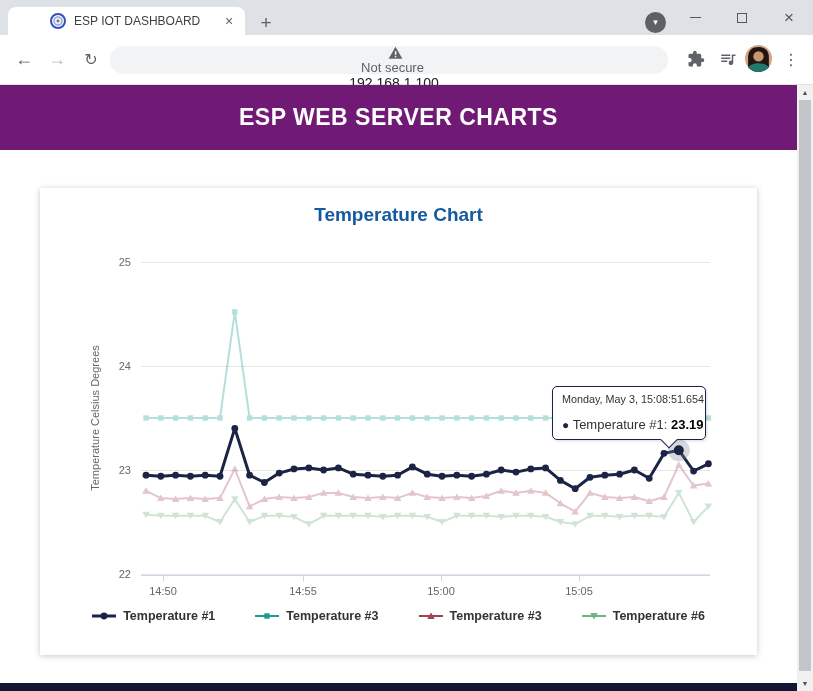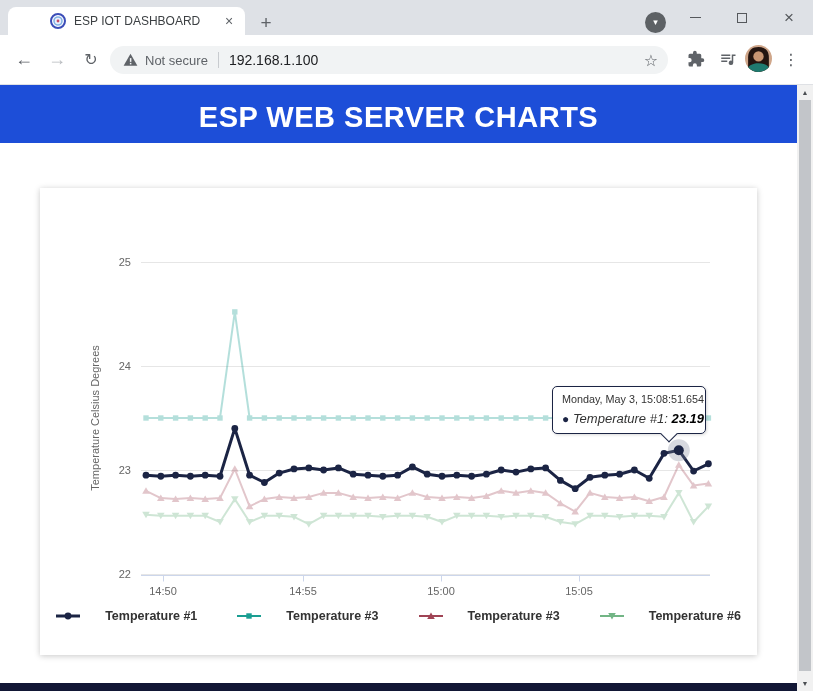--- a/index.html
+++ b/index.html
@@ -25,57 +25,57 @@
   .min-bar { width:11px; height:1.4px; background:#55585c; }
   .max-box { width:10px; height:10px; border:1.4px solid #55585c; }
 
   
   .toolbar { position:absolute; left:0; top:35px; width:813px; height:50px; background:#fff;
              border-bottom:1px solid #dfe1e5; }
   .navbtn { position:absolute; top:10px; width:28px; height:28px; display:flex; align-items:center;
             justify-content:center; font-size:18px; color:#5f6368; border-radius:50%; }
   .nav-back { left:10px; } .nav-fwd { left:43px; color:#b8bbbf; } .nav-reload { left:77px; font-size:16px; }
   .omnibox { position:absolute; left:110px; top:11px; width:558px; height:28px; background:#f1f3f4;
-             border-radius:14px; display:flex; align-items:center; }
+             border-radius:14px; display:flex; align-items:center;flex-direction:column; }
   .warn-icon { margin-left:13px; flex:0 0 auto; display:flex; }
   .sec-label { margin-left:7px; font-size:13px; color:#5f6368; white-space:nowrap; }
   .omni-div { margin-left:10px; width:1px; height:16px; background:#c8cbcf; }
   .url-text { margin-left:10px; font-size:14px; color:#202124; white-space:nowrap; }
   .omni-spacer { flex:1; }
   .star-btn { width:24px; height:24px; margin-right:5px; display:flex; align-items:center; justify-content:center;
               font-size:16px; color:#5f6368; }
   .toolbtn { position:absolute; top:10px; width:28px; height:28px; display:flex; align-items:center; justify-content:center; }
   .ext-btn { left:682px; } .medialist-btn { left:714px; }
   .avatar { position:absolute; left:745px; top:10px; width:27px; height:27px; border-radius:50%; overflow:hidden; }
   .dots-btn { left:779px; width:24px; font-size:16px; color:#5f6368; }
 
   
   .page { position:absolute; left:0; top:85px; width:797px; height:606px; background:#fff; }
-  .banner { height:58px; background:#1d4ed8; color:#fff; font-size:29px; font-weight:bold;
+  .banner { height:65px; background:#701a75; color:#fff; font-size:23px; font-weight:bold;
             text-align:center; line-height:65px; letter-spacing:0.5px; }
   .card { position:absolute; left:40px; top:103px; width:717px; height:467px; background:#fff;
           box-shadow:0 1px 6px rgba(0,0,0,0.22); }
   .chart-title { position:absolute; top:16px; width:100%; text-align:center; font-size:19px;
                  font-weight:bold; color:#155a9e; }
   .chart-svg { position:absolute; left:0; top:0; }
   .chart-svg text { font-family:"Liberation Sans","DejaVu Sans",sans-serif; }
 
   .tooltip { position:absolute; left:512px; top:198px; width:154px; background:rgba(255,255,255,0.97);
              border:1px solid #1b2444; border-radius:5px; padding:6px 9px 7px 9px;
              box-shadow:1px 1px 3px rgba(0,0,0,0.15); z-index:5; }
   .tooltip::after { content:""; position:absolute; bottom:-6.5px; right:30px; width:11px; height:11px;
              background:#fff; border-right:1px solid #1b2444; border-bottom:1px solid #1b2444;
              transform:rotate(45deg); }
   .tt-date { font-size:10.8px; color:#333; white-space:nowrap; }
-  .tt-line { margin-top:6px; font-size:13px; color:#333; white-space:nowrap;font-style:italic; }
+  .tt-line { margin-top:12px; font-size:13px; color:#333; white-space:nowrap; }
   .tt-bullet { font-size:12px; }
   .tt-value { font-weight:bold; color:#000; }
 
   .legend { position:absolute; top:421px; width:100%; display:flex; justify-content:center; gap:40px; }
-  .legend-item { display:flex; align-items:center; gap:25px; cursor:pointer; }
+  .legend-item { display:flex; align-items:center; gap:7px; cursor:pointer; }
   .legend-label { font-size:12.5px; font-weight:bold; color:#333; }
   .legend-marker { display:flex; }
 
   .bottom-strip { position:absolute; left:0; top:598px; width:797px; height:8px; background:#121735; }
 
   
   .scrollbar { position:absolute; left:797px; top:85px; width:16px; height:606px; background:#f1f1f1; }
   .sb-btn { position:absolute; left:0; width:16px; height:15px; display:flex; align-items:center;
             justify-content:center; font-size:7px; color:#4b4e52; }
   .sb-up { top:0; } .sb-down { bottom:0; }
@@ -149,20 +149,21 @@
     </div>
     <div class="toolbtn dots-btn">⋮</div>
   </div>
 
   <div class="page">
     <div class="banner">
       <span>ESP WEB SERVER CHARTS</span>
     </div>
 
     <div class="card">
+      <div class="chart-title">Temperature Chart</div>
       <svg class="chart-svg" width="717" height="467" id="chart">
           <line x1="101" x2="670" y1="74.5" y2="74.5" stroke="#e6e6e6" stroke-width="1"></line>
           <text x="91" y="78" text-anchor="end" fill="#666" font-size="11">25</text>
           <line x1="101" x2="670" y1="178.5" y2="178.5" stroke="#e6e6e6" stroke-width="1"></line>
           <text x="91" y="182" text-anchor="end" fill="#666" font-size="11">24</text>
           <line x1="101" x2="670" y1="282.5" y2="282.5" stroke="#e6e6e6" stroke-width="1"></line>
           <text x="91" y="286" text-anchor="end" fill="#666" font-size="11">23</text>
           <line x1="101" x2="670" y1="386.5" y2="386.5" stroke="#e6e6e6" stroke-width="1"></line>
           <text x="91" y="390" text-anchor="end" fill="#666" font-size="11">22</text>
           <line x1="101" x2="670" y1="387.5" y2="387.5" stroke="#ccd6eb"></line>

